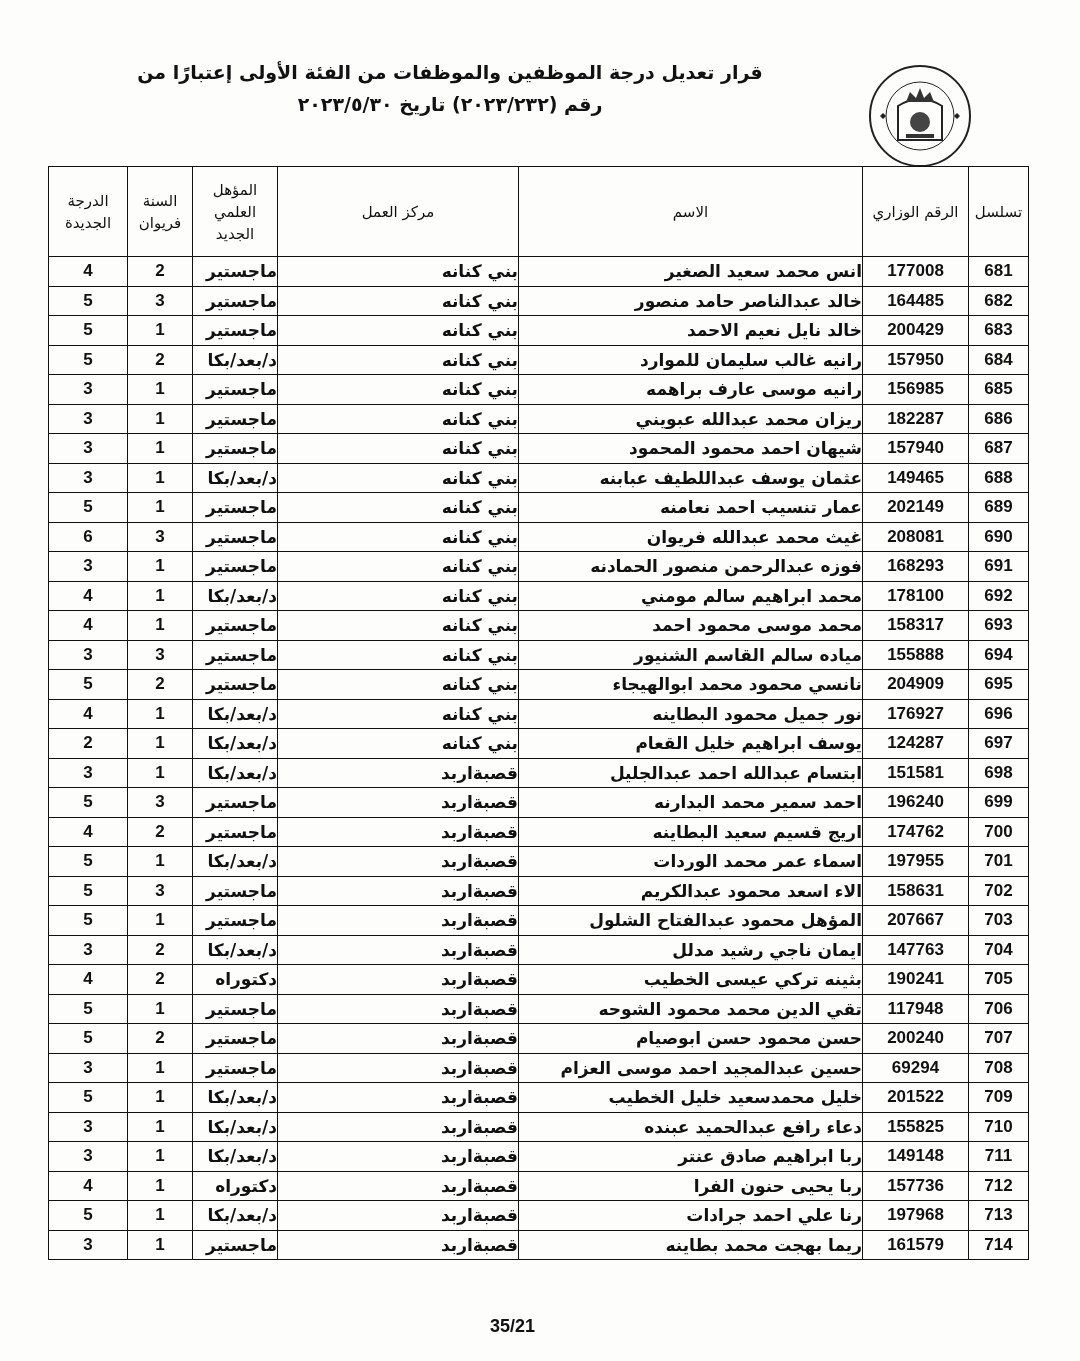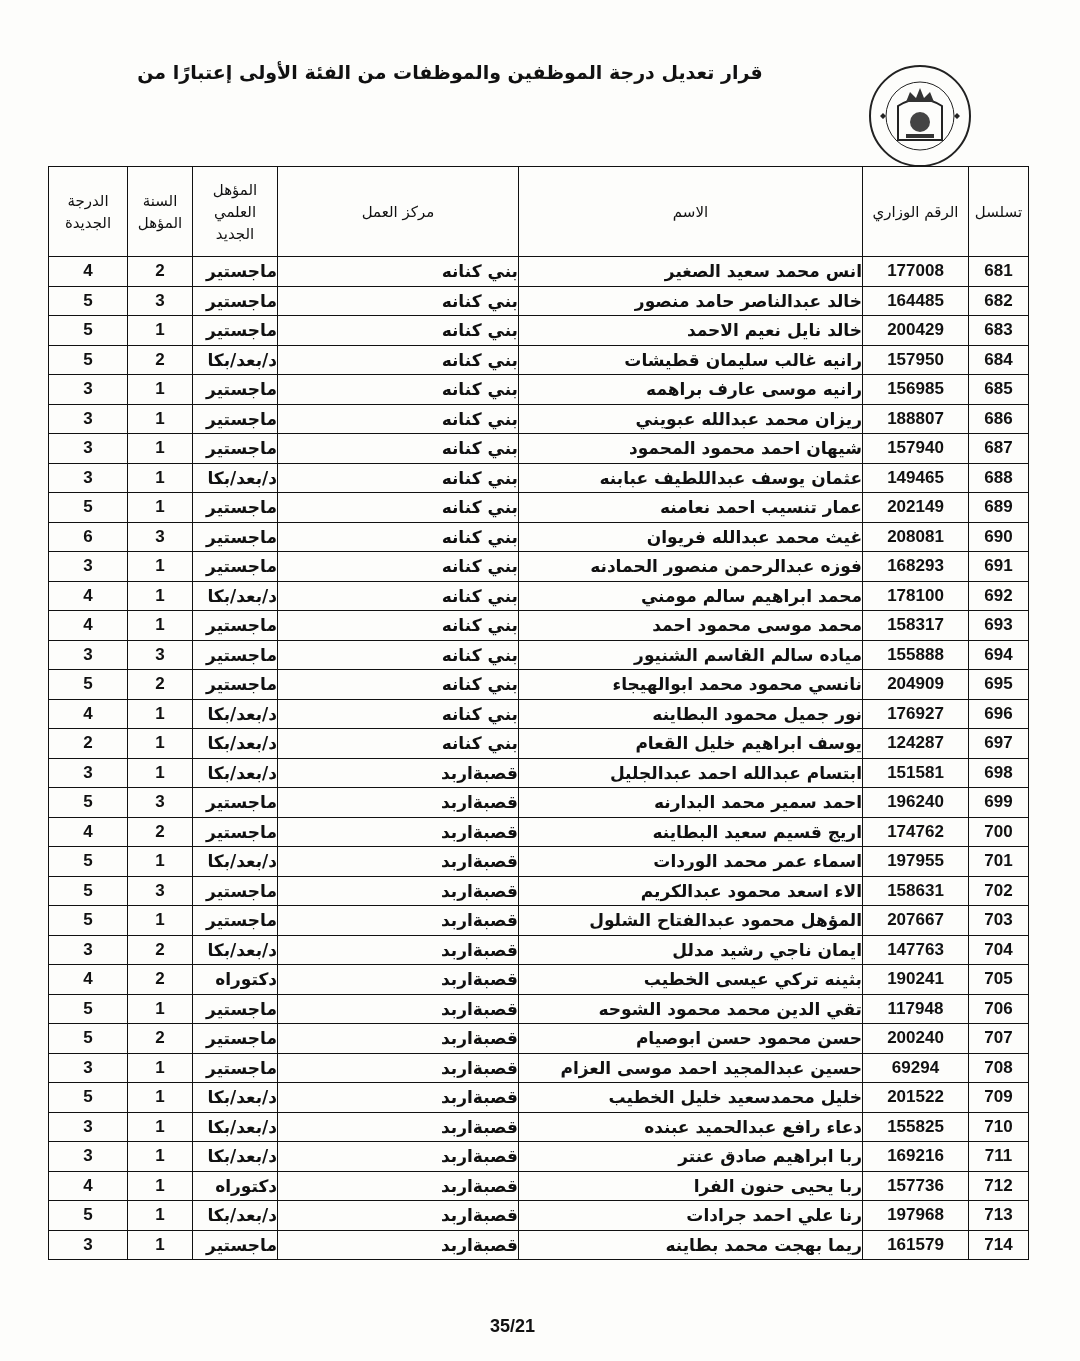--- a/index.html
+++ b/index.html
@@ -75,40 +75,41 @@
     <circle cx="54" cy="54" r="34" fill="none" stroke="#222" stroke-width="1"></circle>
     <path d="M32 78 L32 44 Q54 30 76 44 L76 78 Z" fill="none" stroke="#222" stroke-width="2"></path>
     <path d="M40 40 L44 30 L50 36 L54 26 L58 36 L64 30 L68 40 Z" fill="#333"></path>
     <circle cx="54" cy="60" r="10" fill="#444"></circle>
     <rect x="40" y="72" width="28" height="4" fill="#333"></rect>
     <path d="M14 54 l3 -3 l3 3 l-3 3 z M88 54 l3 -3 l3 3 l-3 3 z" fill="#222"></path>
   </svg>
 
   <div class="title">
     <div>قرار تعديل درجة الموظفين والموظفات من الفئة الأولى إعتبارًا من</div>
+    <div>رقم (٢٠٢٣/٢٣٢) تاريخ ٢٠٢٣/٥/٣٠</div>
   </div>
 
   <table class="grid">
     <colgroup>
       <col style="width:60px">
       <col style="width:106px">
       <col style="width:344px">
       <col style="width:241px">
       <col style="width:85px">
       <col style="width:65px">
       <col style="width:79px">
     </colgroup>
     <thead>
       <tr>
         <th>تسلسل</th>
         <th>الرقم الوزاري</th>
         <th>الاسم</th>
         <th>مركز العمل</th>
         <th>المؤهل العلمي الجديد</th>
-        <th>السنة المؤهل</th>
+        <th>السنة فريوان</th>
         <th>الدرجة الجديدة</th>
       </tr>
     </thead>
     <tbody id="rows">
         <tr>
           <td class="c-serial">681</td>
           <td class="c-num">177008</td>
           <td class="c-name">انس محمد سعيد الصغير</td>
           <td class="c-center">بني كنانه</td>
           <td class="c-qual">ماجستير</td>
@@ -129,38 +130,38 @@
           <td class="c-num">200429</td>
           <td class="c-name">خالد نايل نعيم الاحمد</td>
           <td class="c-center">بني كنانه</td>
           <td class="c-qual">ماجستير</td>
           <td class="c-year">1</td>
           <td class="c-grade">5</td>
         </tr>
         <tr>
           <td class="c-serial">684</td>
           <td class="c-num">157950</td>
-          <td class="c-name">رانيه غالب سليمان قطيشات</td>
+          <td class="c-name">رانيه غالب سليمان للموارد</td>
           <td class="c-center">بني كنانه</td>
           <td class="c-qual">د/بعد/بكا</td>
           <td class="c-year">2</td>
           <td class="c-grade">5</td>
         </tr>
         <tr>
           <td class="c-serial">685</td>
           <td class="c-num">156985</td>
           <td class="c-name">رانيه موسى عارف براهمه</td>
           <td class="c-center">بني كنانه</td>
           <td class="c-qual">ماجستير</td>
           <td class="c-year">1</td>
           <td class="c-grade">3</td>
         </tr>
         <tr>
           <td class="c-serial">686</td>
-          <td class="c-num">188807</td>
+          <td class="c-num">182287</td>
           <td class="c-name">ريزان محمد عبدالله عبويني</td>
           <td class="c-center">بني كنانه</td>
           <td class="c-qual">ماجستير</td>
           <td class="c-year">1</td>
           <td class="c-grade">3</td>
         </tr>
         <tr>
           <td class="c-serial">687</td>
           <td class="c-num">157940</td>
           <td class="c-name">شيهان احمد محمود المحمود</td>
@@ -371,21 +372,21 @@
           <td class="c-serial">710</td>
           <td class="c-num">155825</td>
           <td class="c-name">دعاء رافع عبدالحميد عبنده</td>
           <td class="c-center">قصبةاربد</td>
           <td class="c-qual">د/بعد/بكا</td>
           <td class="c-year">1</td>
           <td class="c-grade">3</td>
         </tr>
         <tr>
           <td class="c-serial">711</td>
-          <td class="c-num">169216</td>
+          <td class="c-num">149148</td>
           <td class="c-name">ربا ابراهيم صادق عنتر</td>
           <td class="c-center">قصبةاربد</td>
           <td class="c-qual">د/بعد/بكا</td>
           <td class="c-year">1</td>
           <td class="c-grade">3</td>
         </tr>
         <tr>
           <td class="c-serial">712</td>
           <td class="c-num">157736</td>
           <td class="c-name">ربا يحيى حنون الفرا</td>

